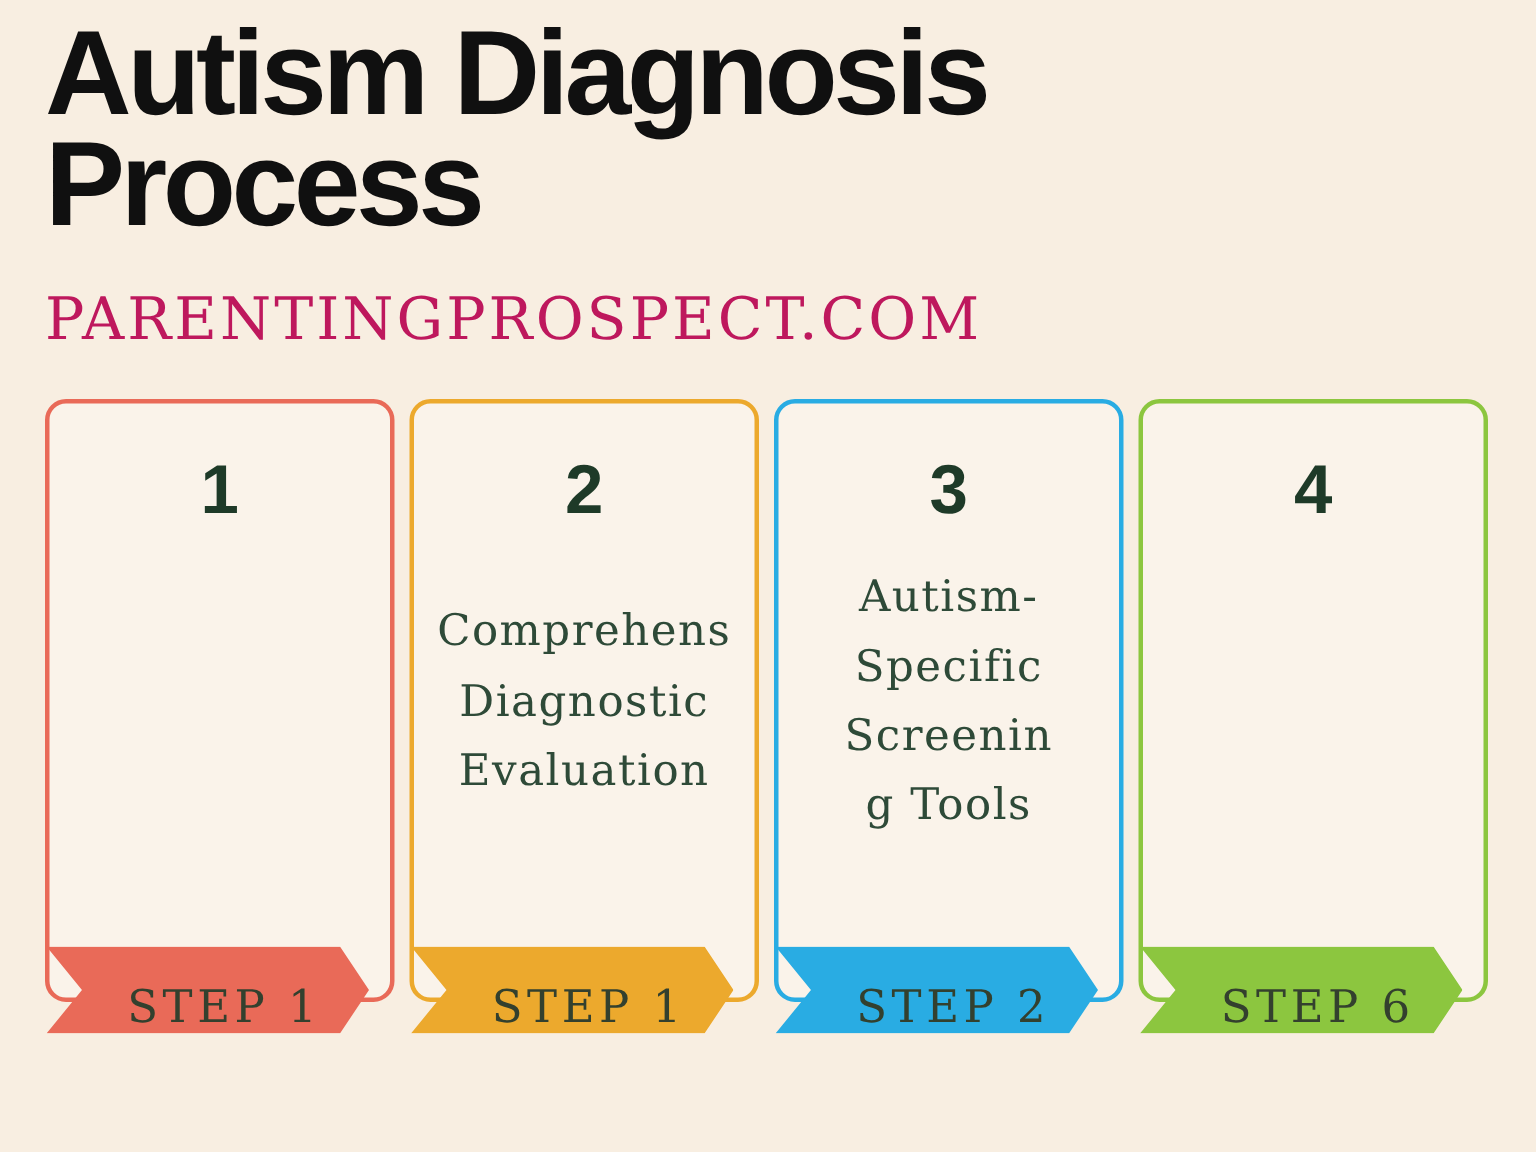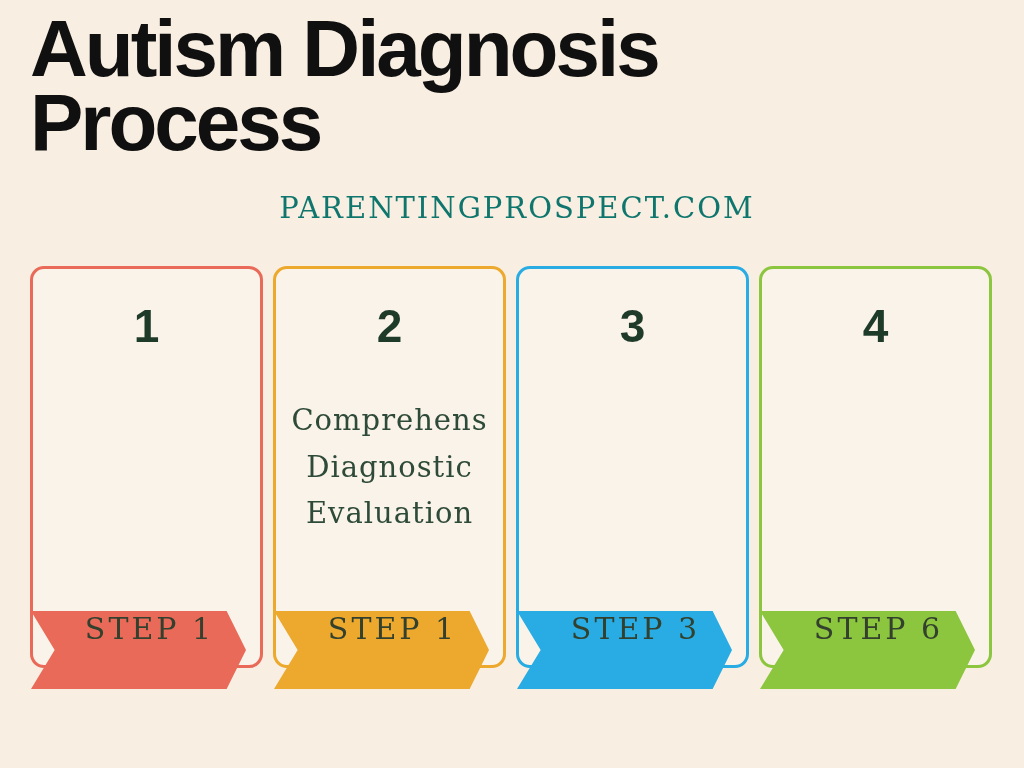--- a/index.html
+++ b/index.html
@@ -27,24 +27,23 @@
     font-weight: bold;
     font-size: 80px;
     line-height: 0.93;
     letter-spacing: -3px;
     color: #101010;
     white-space: pre-line;
   }
   .site {
     margin-top: 30px;
     font-family: "DejaVu Serif", serif;
-    font-size: 29px;
+    font-size: 39px;
     letter-spacing: 2px;
-    color: #0f766e;
-    text-align: center;
+    color: #be185d;
   }
   .cards {
     position: absolute;
     top: 266px;
     left: 30px;
     width: 962px;
     display: flex;
     gap: 10px;
   }
   .card {
@@ -79,25 +78,25 @@
     line-height: 1.6;
     letter-spacing: 1px;
     color: #2E4A38;
     white-space: pre-line;
   }
   .banner {
     position: absolute;
     left: -2px;
     bottom: -24px;
     width: calc(100% - 12px);
-    height: 78px;
+    height: 58px;
     background: var(--accent, #999);
     clip-path: polygon(0 0, 91% 0, 100% 50%, 91% 100%, 0 100%, 11% 50%);
     display: flex;
-    align-items: flex-start;
+    align-items: flex-end;
     justify-content: center;
     box-sizing: border-box;
     padding-left: 22px;
     z-index: 2;
   }
   .banner-label {
     font-family: "DejaVu Serif", serif;
     font-size: 30px;
     letter-spacing: 3px;
     color: #33402E;
@@ -128,22 +127,26 @@
       <div class="desc">Comprehens
 Diagnostic
 Evaluation</div>
       <div class="banner">
         <span class="banner-label">STEP 1</span>
       </div>
     </div>
 
     <div class="card" style="--accent: #29ACE3;">
       <div class="num">3</div>
+      <div class="desc">Autism-
+Specific
+Screenin
+g Tools</div>
       <div class="banner">
-        <span class="banner-label">STEP 3</span>
+        <span class="banner-label">STEP 2</span>
       </div>
     </div>
 
     <div class="card" style="--accent: #8CC63F;">
       <div class="num">4</div>
       <div class="banner">
         <span class="banner-label">STEP 6</span>
       </div>
     </div>
 

